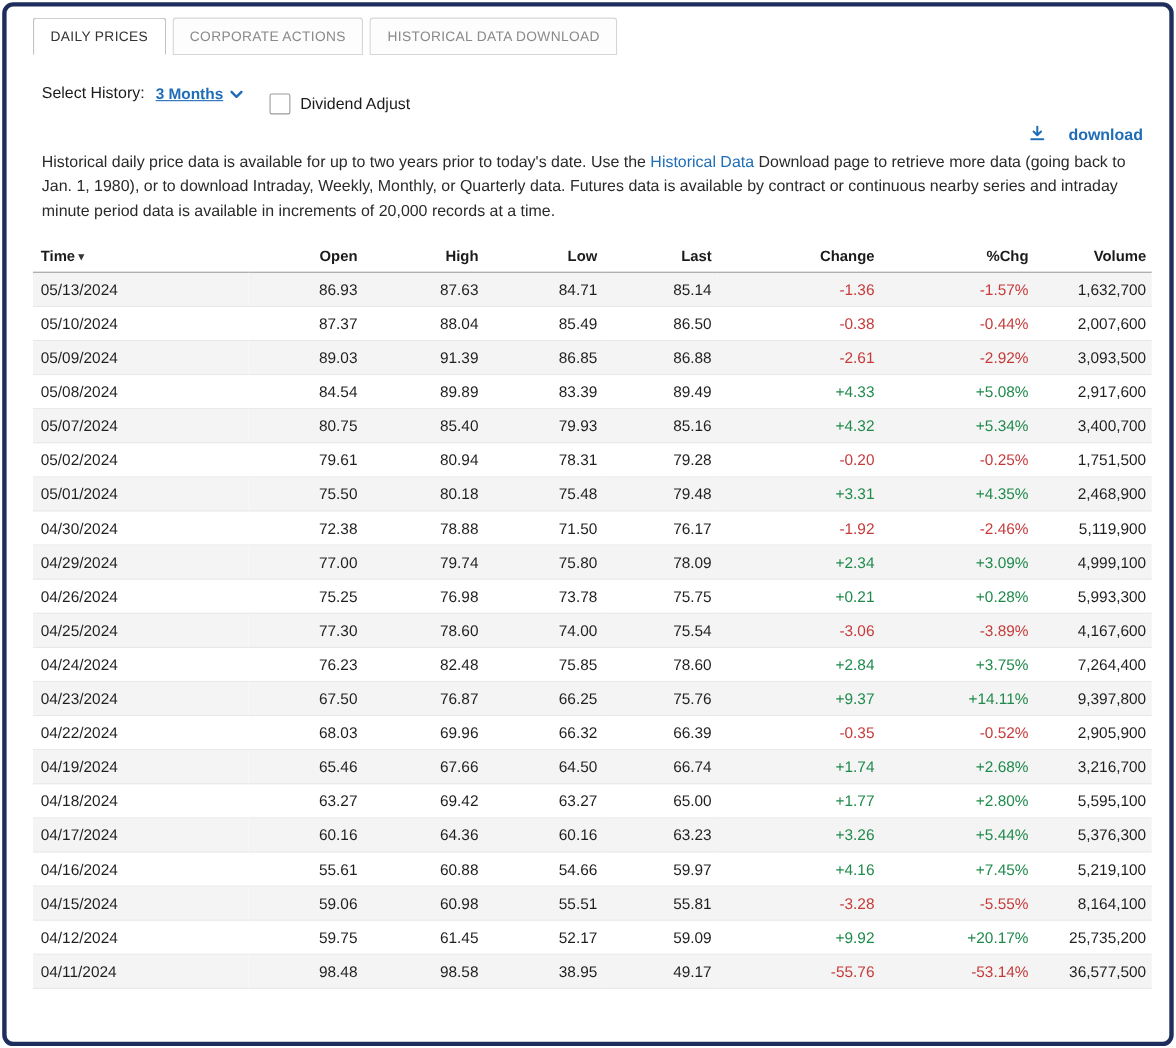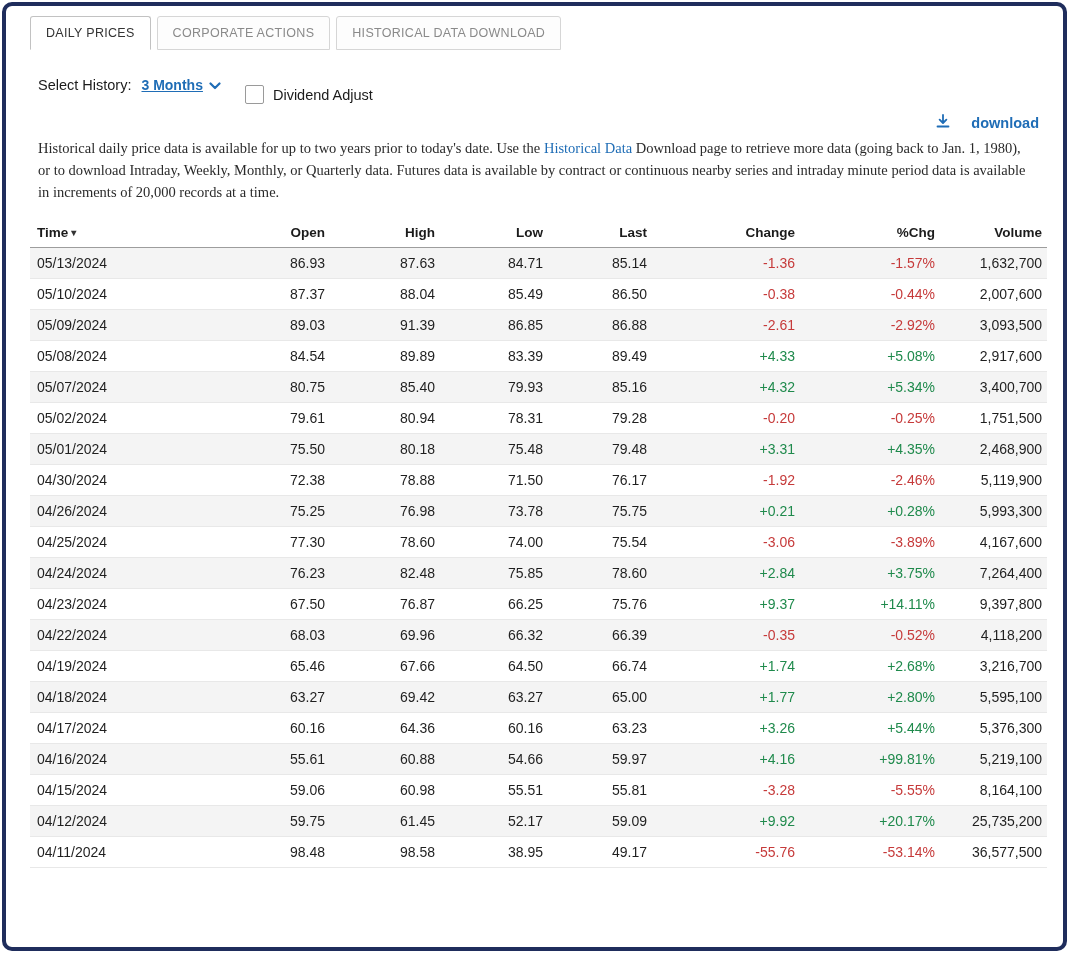--- a/index.html
+++ b/index.html
@@ -54,21 +54,20 @@
   
   .download-row { text-align: right; margin-top: 10px; height: 20px; }
   .download-link {
     color: var(--link, #1f6db6); font-weight: bold; font-size: 14.5px;
     cursor: pointer; display: inline-flex; align-items: center; gap: 21px;
   }
   
   .description {
     font-size: 14.5px; line-height: 1.5; color: #2a2a2a;
     margin: 4px 12px 14px 8px;
-    font-family: Liberation Serif, serif;
   }
   .inline-link { color: var(--link, #1f6db6); cursor: pointer; }
   
   table.prices { border-collapse: collapse; width: 100%; table-layout: fixed; }
   thead th {
     font-size: 13.5px; font-weight: bold; color: #1b1b1b;
     text-align: left; padding: 8px 5px 7px 7px;
     border-bottom: 1px solid #9d9d9d;
     cursor: pointer; white-space: nowrap;
   }
@@ -227,20 +226,30 @@
           <td>04/30/2024</td>
           <td class="num">72.38</td>
           <td class="num">78.88</td>
           <td class="num">71.50</td>
           <td class="num">76.17</td>
           <td class="num neg">-1.92</td>
           <td class="num neg">-2.46%</td>
           <td class="num">5,119,900</td>
         </tr>
         <tr>
+          <td>04/29/2024</td>
+          <td class="num">77.00</td>
+          <td class="num">79.74</td>
+          <td class="num">75.80</td>
+          <td class="num">78.09</td>
+          <td class="num pos">+2.34</td>
+          <td class="num pos">+3.09%</td>
+          <td class="num">4,999,100</td>
+        </tr>
+        <tr>
           <td>04/26/2024</td>
           <td class="num">75.25</td>
           <td class="num">76.98</td>
           <td class="num">73.78</td>
           <td class="num">75.75</td>
           <td class="num pos">+0.21</td>
           <td class="num pos">+0.28%</td>
           <td class="num">5,993,300</td>
         </tr>
         <tr>
@@ -274,21 +283,21 @@
           <td class="num">9,397,800</td>
         </tr>
         <tr>
           <td>04/22/2024</td>
           <td class="num">68.03</td>
           <td class="num">69.96</td>
           <td class="num">66.32</td>
           <td class="num">66.39</td>
           <td class="num neg">-0.35</td>
           <td class="num neg">-0.52%</td>
-          <td class="num">4,118,200</td>
+          <td class="num">2,905,900</td>
         </tr>
         <tr>
           <td>04/19/2024</td>
           <td class="num">65.46</td>
           <td class="num">67.66</td>
           <td class="num">64.50</td>
           <td class="num">66.74</td>
           <td class="num pos">+1.74</td>
           <td class="num pos">+2.68%</td>
           <td class="num">3,216,700</td>
@@ -313,21 +322,21 @@
           <td class="num pos">+5.44%</td>
           <td class="num">5,376,300</td>
         </tr>
         <tr>
           <td>04/16/2024</td>
           <td class="num">55.61</td>
           <td class="num">60.88</td>
           <td class="num">54.66</td>
           <td class="num">59.97</td>
           <td class="num pos">+4.16</td>
-          <td class="num pos">+99.81%</td>
+          <td class="num pos">+7.45%</td>
           <td class="num">5,219,100</td>
         </tr>
         <tr>
           <td>04/15/2024</td>
           <td class="num">59.06</td>
           <td class="num">60.98</td>
           <td class="num">55.51</td>
           <td class="num">55.81</td>
           <td class="num neg">-3.28</td>
           <td class="num neg">-5.55%</td>

